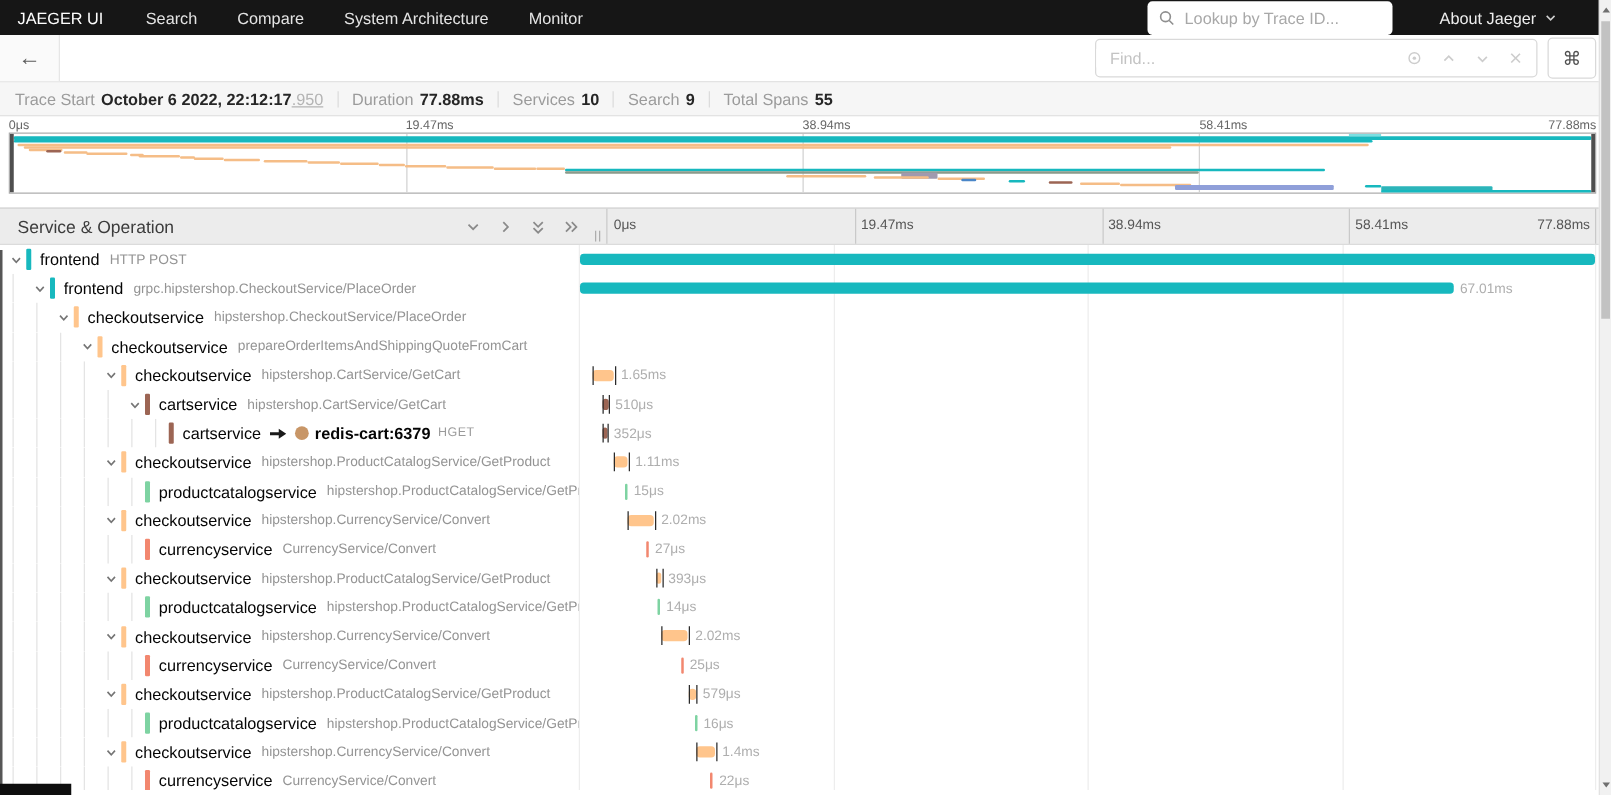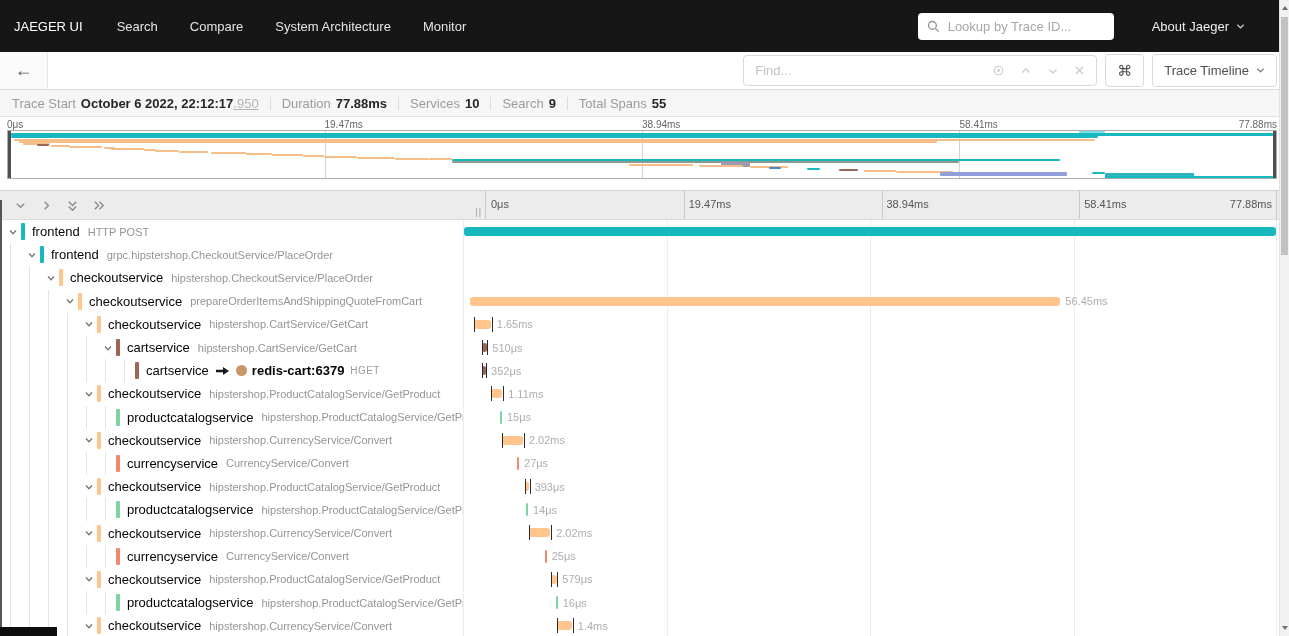--- a/index.html
+++ b/index.html
@@ -2,21 +2,21 @@
 <html><head>
 <meta charset="utf-8">
 <style>
   html,body{margin:0;padding:0;}
   body{
     width:1289px;height:636px;position:relative;overflow:hidden;
     font-family:"Liberation Sans","DejaVu Sans",sans-serif;background:#fff;
     -webkit-font-smoothing:antialiased;
   }
   
-  .nav{height:52px;background:#161616;display:flex;align-items:center;padding:0 14px;position:relative;z-index:10;}
+  .nav{height:28px;background:#161616;display:flex;align-items:center;padding:0 14px;position:relative;z-index:10;}
   .brand{color:#fff;font-size:13px;margin-right:34px;white-space:nowrap;cursor:pointer;}
   .nav-items{display:flex;align-items:center;gap:32px;}
   .nav-item{color:#e4e4e4;font-size:13px;white-space:nowrap;cursor:pointer;}
   .nav-right{margin-left:auto;display:flex;align-items:center;gap:38px;padding-right:30px;}
   .lookup{width:178px;height:27px;background:#fff;border-radius:4px;display:flex;align-items:center;padding:0 9px;gap:6px;}
   .lookup input{border:none;outline:none;flex:1;font-size:13px;color:#333;min-width:0;background:transparent;}
   .lookup input::placeholder{color:#a8a8a8;}
   .about{color:#ededed;font-size:13px;display:flex;align-items:center;gap:7px;cursor:pointer;}
   
   .thdr{height:37px;display:flex;align-items:stretch;border-bottom:1px solid #dadada;background:#fff;}
@@ -141,28 +141,20 @@
             </svg>
         </span>
         <span style="display:flex;">
           <svg width="11" height="11" viewBox="0 0 11 11">
               <path d="M2 2l7 7M9 2l-7 7" stroke="#cdcdcd" stroke-width="1.4"></path>
             </svg>
         </span>
       </div>
     </div>
     <div class="btn cmdbtn">⌘</div>
-    <div class="btn viewbtn">
-      <span>Trace Timeline</span>
-      <span style="display:flex;">
-        <svg width="9" height="9" viewBox="0 0 10 10">
-            <polyline points="1.5,3 5,6.5 8.5,3" fill="none" stroke="#7d7d7d" stroke-width="1.4"></polyline>
-          </svg>
-      </span>
-    </div>
   </div>
 </div>
 
 <div class="summary">
   <span>Trace Start</span>
   <span class="sv"><span>October 6 2022, 22:12:17</span><span class="sdim">.950</span></span>
   <span class="sdiv"></span>
   <span>Duration</span>
   <span class="sv">77.88ms</span>
   <span class="sdiv"></span>
@@ -229,20 +221,21 @@
         <div class="mm-span" style="left: 86.5%; width: 7%; top: 42px; height: 4px; background: rgb(44, 181, 186);"></div>
         <div class="mm-span" style="left: 86.5%; width: 13.3%; top: 45px; height: 3px; background: rgb(23, 184, 190);"></div>
       </div>
     <div class="mm-handle" style="left:0;"></div>
     <div class="mm-handle" style="right:0;"></div>
   </div>
 </div>
 
 <div class="tlh">
   <div class="tlh-left">
+    <span class="tlh-label">Service &amp; Operation</span>
     <span class="tlh-icons">
       <span>
           <svg width="13" height="13" viewBox="0 0 14 14">
             <polyline points="3,5 7,9 11,5" fill="none" stroke="#8a8a8a" stroke-width="1.5"></polyline>
           </svg>
         </span>
       <span>
           <svg width="13" height="13" viewBox="0 0 14 14">
             <polyline points="5,3 9,7 5,11" fill="none" stroke="#8a8a8a" stroke-width="1.5"></polyline>
           </svg>
@@ -308,20 +301,24 @@
             <div class="chev">
               <svg width="10" height="10" viewBox="0 0 10 10">
                 <polyline points="2,3.5 5,6.8 8,3.5" fill="none" stroke="#757575" stroke-width="1.3"></polyline>
               </svg>
             </div>
             <div class="cbar" style="background: rgb(23, 184, 190);"></div>
             <div class="svc">frontend</div>
             <div class="op">grpc.hipstershop.CheckoutService/PlaceOrder</div>
           </div>
         </div>
+        <div class="row-right">
+          <div class="bar" style="left: 0.15%; width: 85.85%; background: rgb(23, 184, 190);"></div>
+          <div class="blabel" style="left: 86.6%;">67.01ms</div>
+        </div>
       </div>
       <div class="span-row">
         <div class="row-left">
           <div class="guide" style="left: 10px;"></div>
           <div class="guide" style="left: 29px;"></div>
           <div class="row-content" style="margin-left: 46px;">
             <div class="chev">
               <svg width="10" height="10" viewBox="0 0 10 10">
                 <polyline points="2,3.5 5,6.8 8,3.5" fill="none" stroke="#757575" stroke-width="1.3"></polyline>
               </svg>
@@ -340,24 +337,20 @@
           <div class="row-content" style="margin-left: 65px;">
             <div class="chev">
               <svg width="10" height="10" viewBox="0 0 10 10">
                 <polyline points="2,3.5 5,6.8 8,3.5" fill="none" stroke="#757575" stroke-width="1.3"></polyline>
               </svg>
             </div>
             <div class="cbar" style="background: rgb(255, 197, 140);"></div>
             <div class="svc">checkoutservice</div>
             <div class="op">prepareOrderItemsAndShippingQuoteFromCart</div>
           </div>
-        </div>
-        <div class="row-right">
-          <div class="bar" style="left: 0.9%; width: 72.5%; background: rgb(255, 197, 140);"></div>
-          <div class="blabel" style="left: 74%;">56.45ms</div>
         </div>
       </div>
       <div class="span-row">
         <div class="row-left">
           <div class="guide" style="left: 10px;"></div>
           <div class="guide" style="left: 29px;"></div>
           <div class="guide" style="left: 48px;"></div>
           <div class="guide" style="left: 67px;"></div>
           <div class="row-content" style="margin-left: 84px;">
             <div class="chev">

